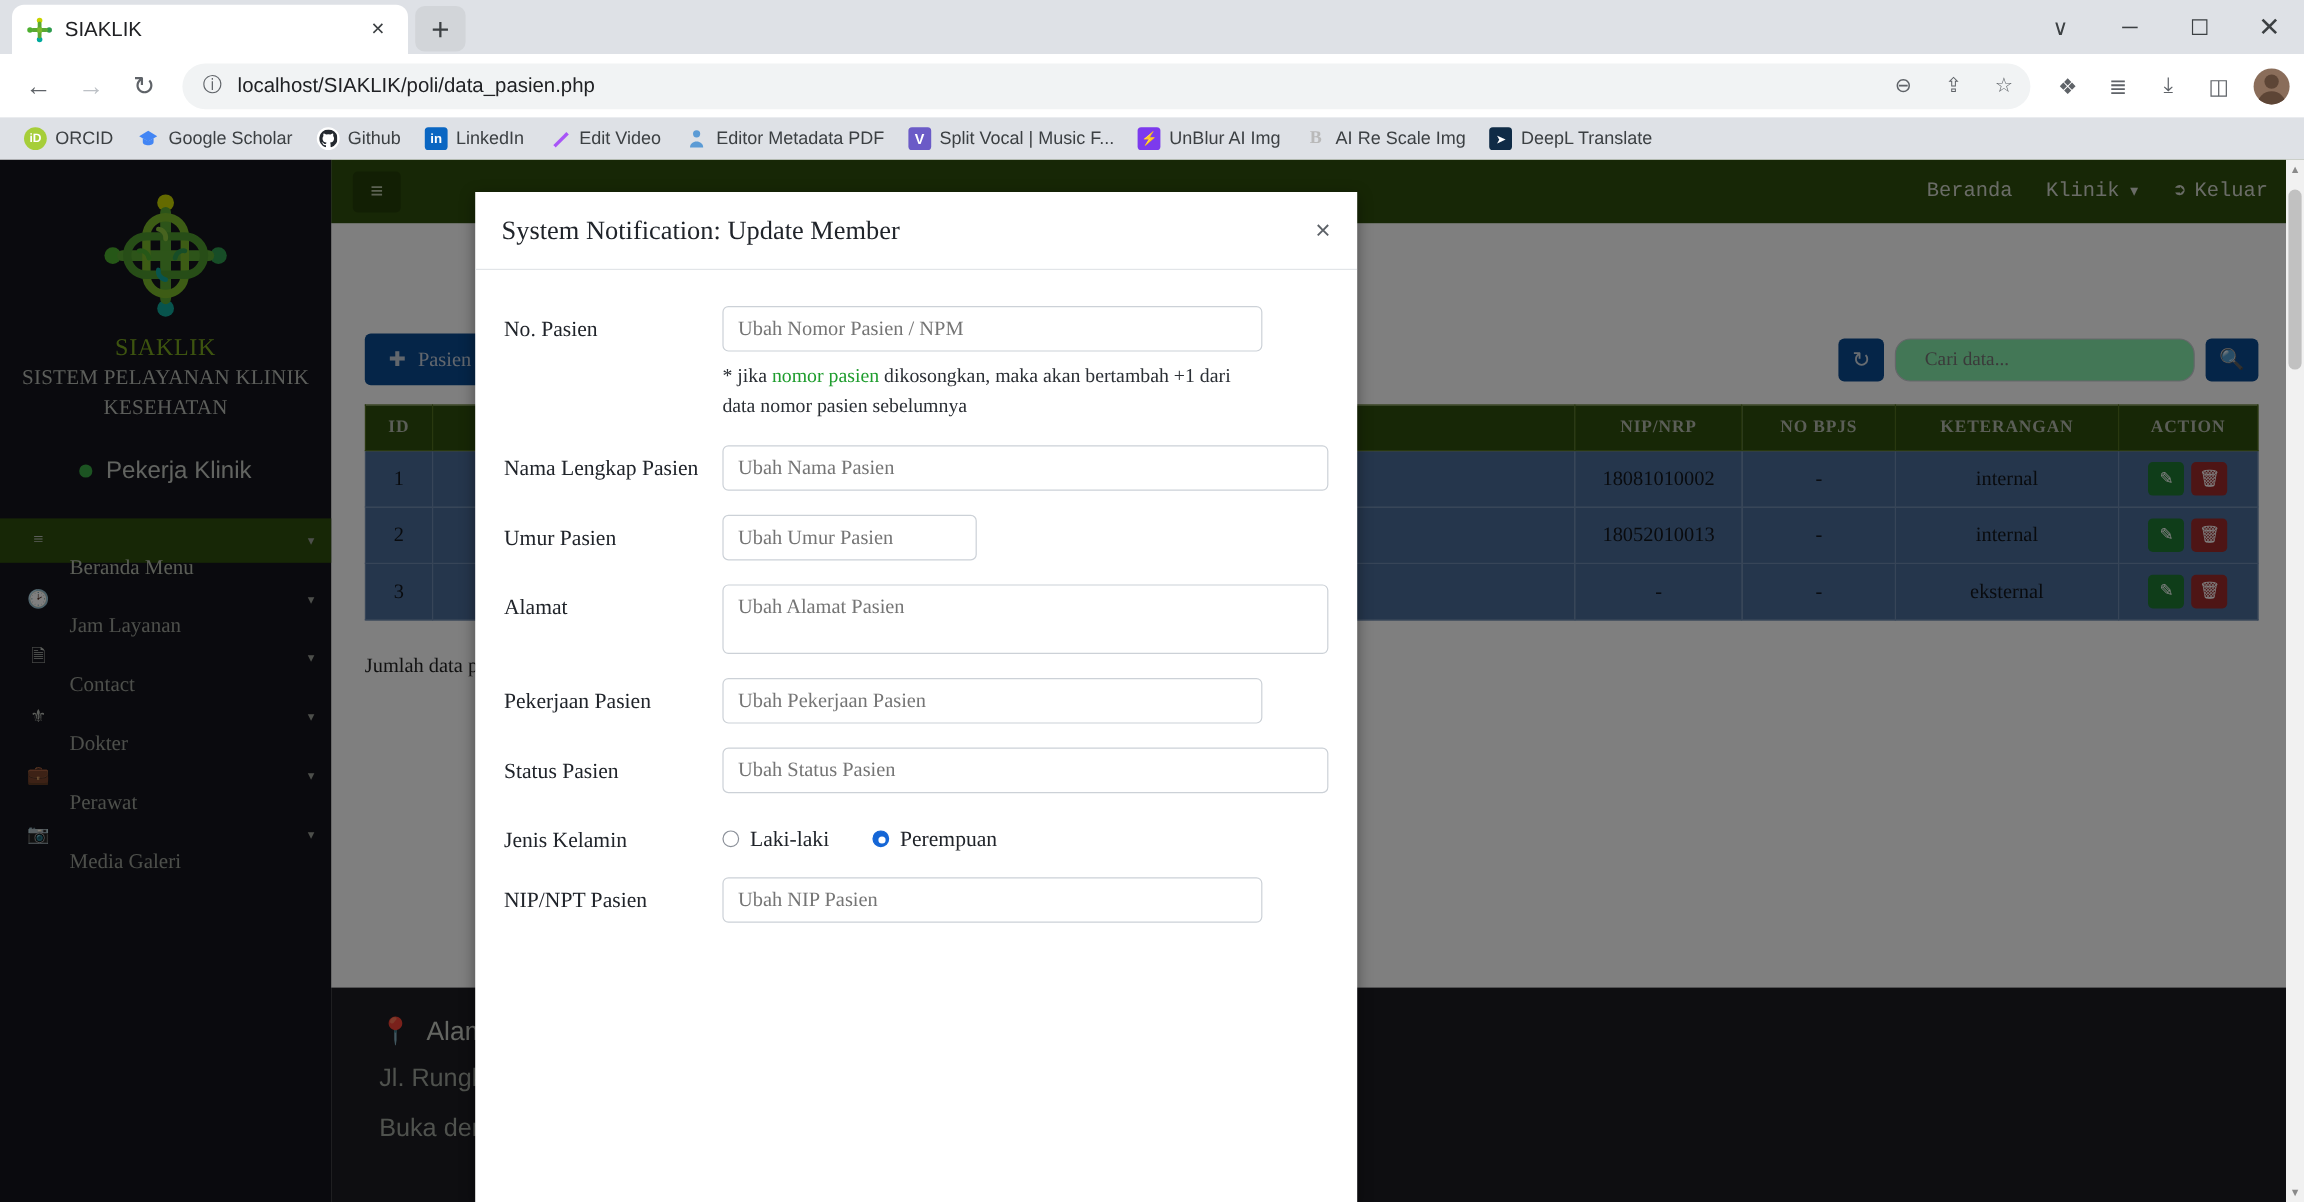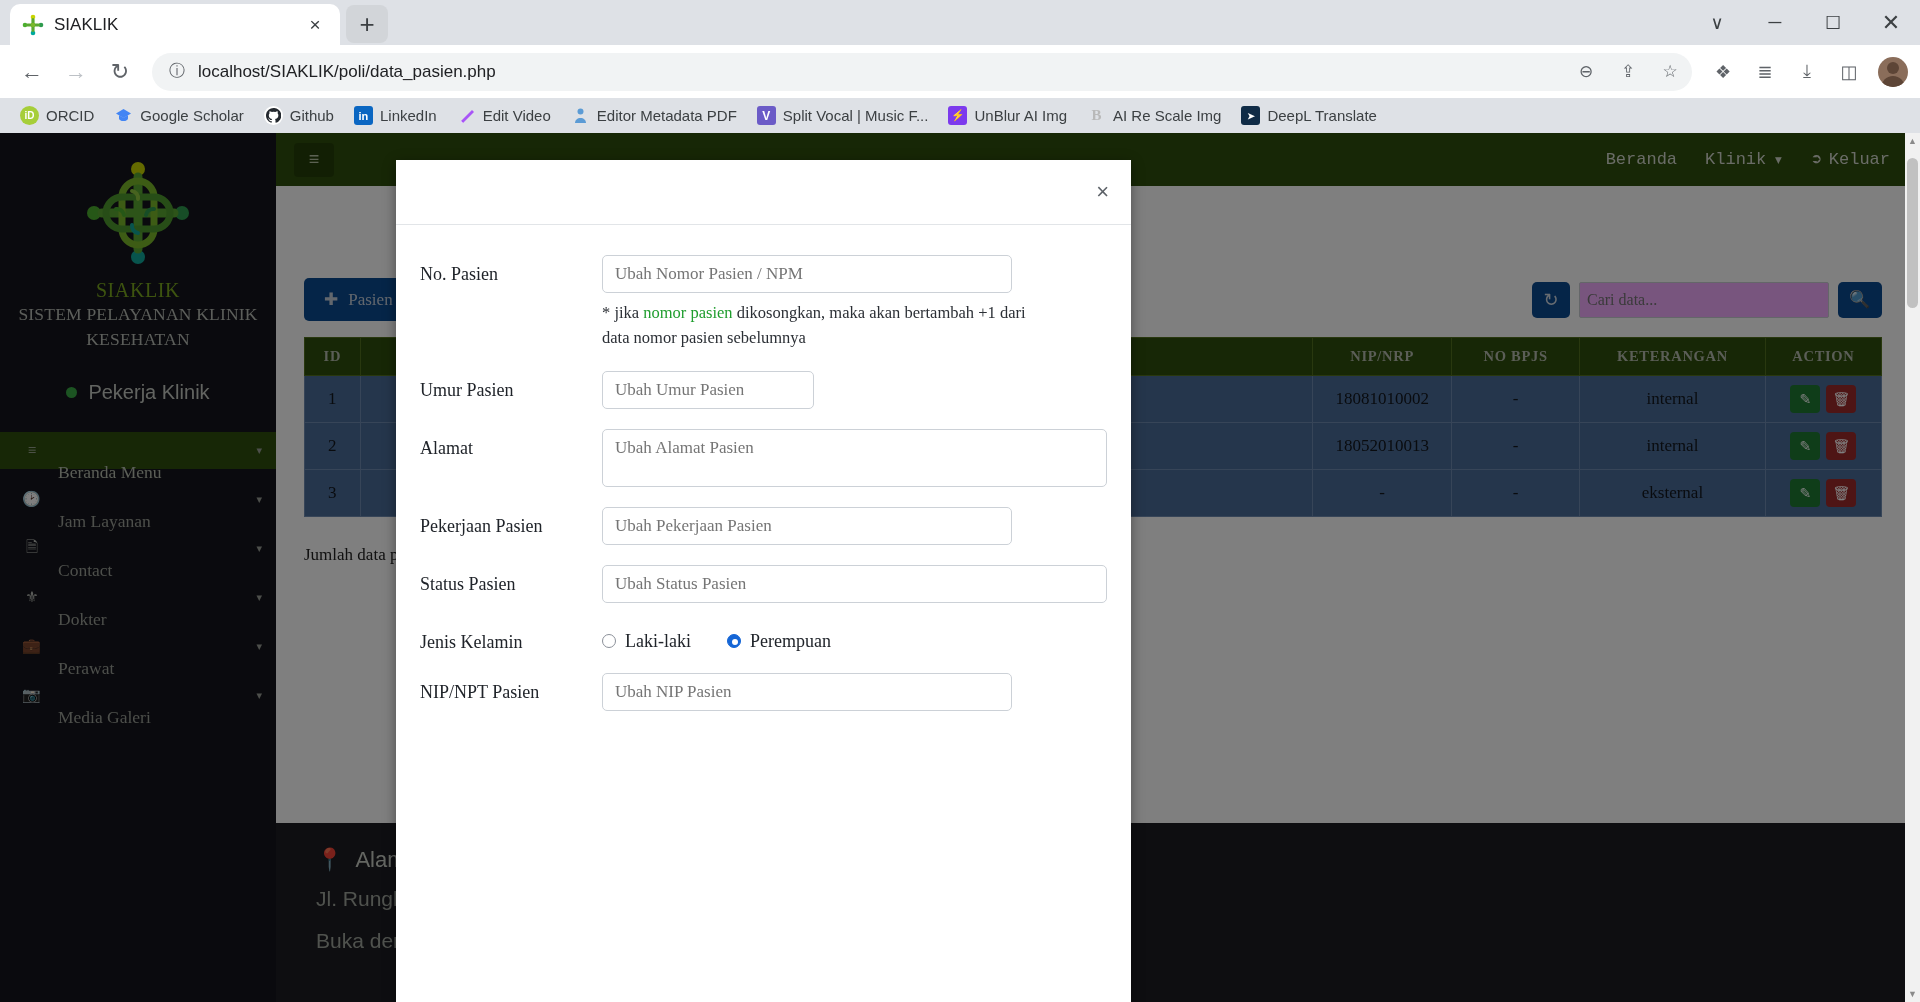--- a/index.html
+++ b/index.html
@@ -143,23 +143,23 @@
     padding: 11px 20px; font-size: 17px; display: flex; align-items: center;
     gap: 10px; font-family: "Liberation Serif", serif;
   }
   .search-group { margin-left: auto; display: flex; align-items: center; gap: 9px; }
   .btn-refresh {
     width: 38px; height: 36px; background: #0b4b91; border-radius: 5px;
     color: #cfd8e3; display: flex; align-items: center; justify-content: center;
     font-size: 18px;
   }
   .search-input {
-    width: 250px; height: 36px; border: 1px solid #c9cdd3; border-radius: 2px;
-    padding: 0 7px; font-size: 16px; color: #5a5f66;
-    font-family: "Liberation Serif", serif; background: #f0abfc;
+    width: 250px; height: 36px; border: 1px solid #c9cdd3; border-radius: 13px;
+    padding: 0 24px; font-size: 16px; color: #5a5f66;
+    font-family: "Liberation Serif", serif; background: #86efac;
   }
   .btn-search {
     width: 44px; height: 36px; background: #0b4b91; border-radius: 5px;
     color: #e2e8f0; display: flex; align-items: center; justify-content: center;
     font-size: 17px;
   }
 
   table.data { width: 100%; border-collapse: collapse; table-layout: fixed; }
   table.data th {
     background: #2f4f0d; color: #b6bcae; font-family: "Liberation Serif", serif;
@@ -218,21 +218,21 @@
   .flabel {
     width: 182px; flex: 0 0 182px; padding-top: 9px;
     font-family: "Liberation Serif", serif; font-size: 18px; color: #20242a;
   }
   .fctrl { flex: 1; }
   .inp {
     display: block; width: 100%; height: 38px; border: 1px solid #ccd1d7;
     border-radius: 5px; padding: 0 12px; font-size: 17px; color: #858b93;
     font-family: "Liberation Serif", serif; background: #fff;
   }
-  .inp.w450 { width: 410px; }
+  .inp.w450 { width: 450px; }
   .inp.w210 { width: 212px; }
   .ta {
     display: block; width: 100%; height: 58px; border: 1px solid #ccd1d7;
     border-radius: 5px; padding: 8px 12px; font-size: 17px; color: #858b93;
     font-family: "Liberation Serif", serif; resize: none; background: #fff;
   }
   .hint {
     margin-top: 8px; font-family: "Liberation Serif", serif; font-size: 16.5px;
     color: #2b2f35; line-height: 1.5; max-width: 430px;
   }
@@ -535,32 +535,39 @@
         <span>Alamat Klinik</span>
       </h3>
       <p>Jl. Rungkut Ma</p>
       <p class="second">Buka dengan</p>
     </div>
 
     <div class="overlay"></div>
 
     <div class="modal">
       <div class="modal-head">
+        <span class="modal-title">System Notification: Update Member</span>
         <span class="modal-close">×</span>
       </div>
       <div class="modal-body">
 
         <div class="frow">
           <div class="flabel">No. Pasien</div>
           <div class="fctrl">
             <input class="inp w450" value="" placeholder="Ubah Nomor Pasien / NPM" style="">
             <div class="hint"><span>* jika </span><span class="hl">nomor pasien</span><span> dikosongkan, maka akan bertambah +1 dari data nomor pasien sebelumnya</span></div>
           </div>
         </div>
 
+        <div class="frow">
+          <div class="flabel">Nama Lengkap Pasien</div>
+          <div class="fctrl">
+            <input class="inp" value="" placeholder="Ubah Nama Pasien" style="">
+          </div>
+        </div>
 
         <div class="frow">
           <div class="flabel">Umur Pasien</div>
           <div class="fctrl">
             <input class="inp w210" value="" placeholder="Ubah Umur Pasien" style="">
           </div>
         </div>
 
         <div class="frow">
           <div class="flabel">Alamat</div>

